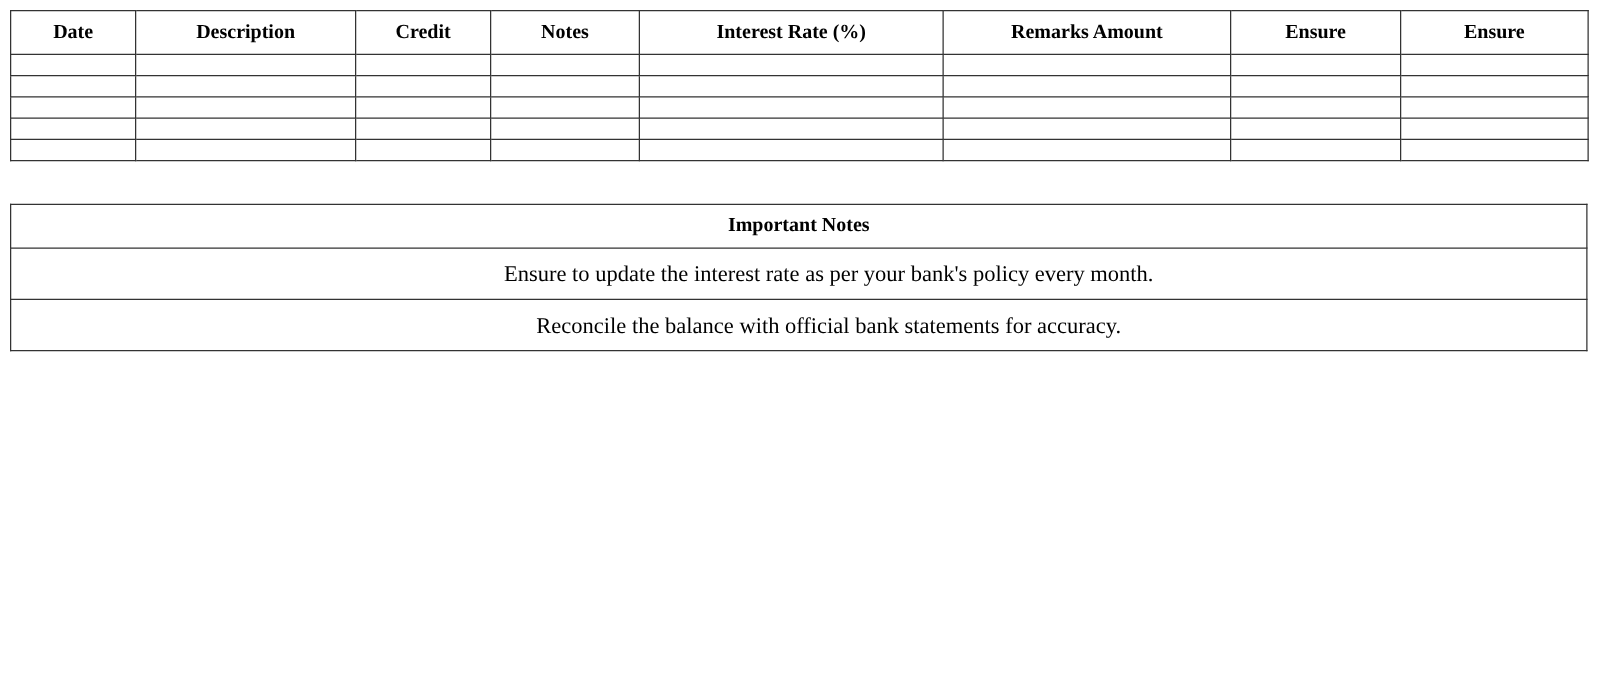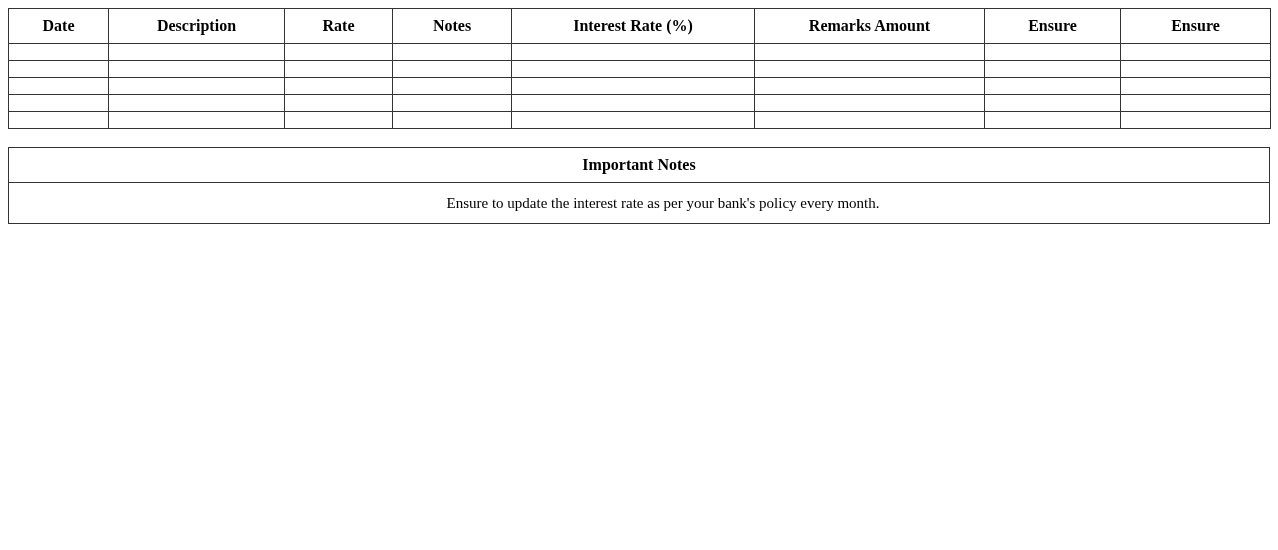--- a/index.html
+++ b/index.html
@@ -16,21 +16,21 @@
       overflow: hidden;
     }
     table {
       border-collapse: collapse;
       position: absolute;
       left: 8px;
       width: 1262px;
       table-layout: fixed;
     }
     #ledger-table { top: 8px; }
-    #notes-table { top: 147px; }
+    #notes-table { top: 163px; }
     th, td {
       border: 1px solid #333333;
       padding: 0;
       text-align: center;
       font-size: 16px;
       box-sizing: border-box;
     }
     #ledger-table th {
       height: 35px;
       font-weight: bold;
@@ -38,21 +38,21 @@
     }
     #ledger-table td {
       height: 17px;
     }
     #notes-table th {
       height: 35px;
       font-weight: bold;
     }
     #notes-table td {
       height: 41px;
-      font-size: 15px;
+      font-size: 18px;
       padding-left: 48px;
     }
   </style>
 </head>
 <body>
 
 <table id="ledger-table">
   <colgroup>
     <col style="width:100px">
     <col style="width:176px">
@@ -60,21 +60,21 @@
     <col style="width:119px">
     <col style="width:243px">
     <col style="width:230px">
     <col style="width:136px">
     <col style="width:150px">
   </colgroup>
   <thead>
     <tr>
       <th>Date</th>
       <th>Description</th>
-      <th>Rate</th>
+      <th>Credit</th>
       <th>Notes</th>
       <th>Interest Rate (%)</th>
       <th>Remarks Amount</th>
       <th>Ensure</th>
       <th>Ensure</th>
     </tr>
   </thead>
   <tbody>
     <tr>
       <td></td>
@@ -132,14 +132,17 @@
 <table id="notes-table">
   <thead>
     <tr>
       <th>Important Notes</th>
     </tr>
   </thead>
   <tbody>
     <tr>
       <td>Ensure to update the interest rate as per your bank's policy every month.</td>
     </tr>
+    <tr>
+      <td>Reconcile the balance with official bank statements for accuracy.</td>
+    </tr>
   </tbody>
 </table>
 
 </body></html>

